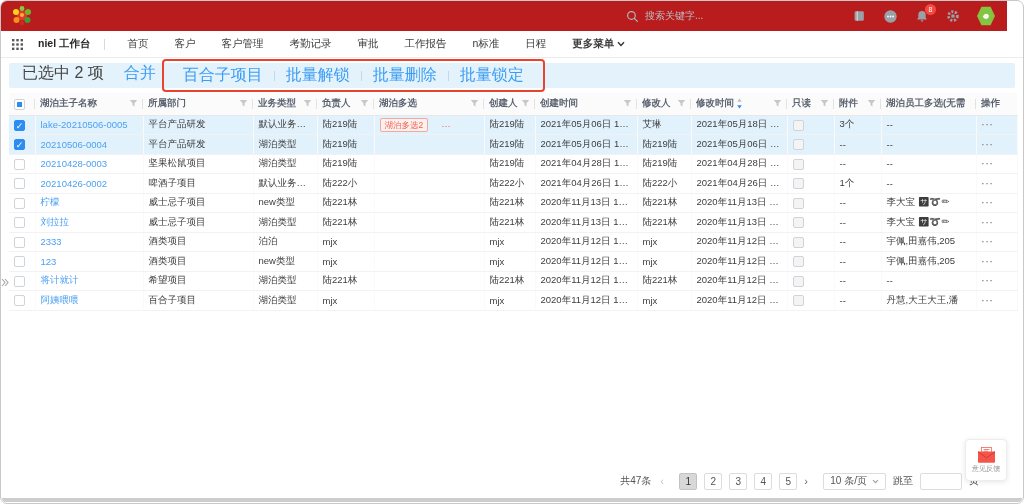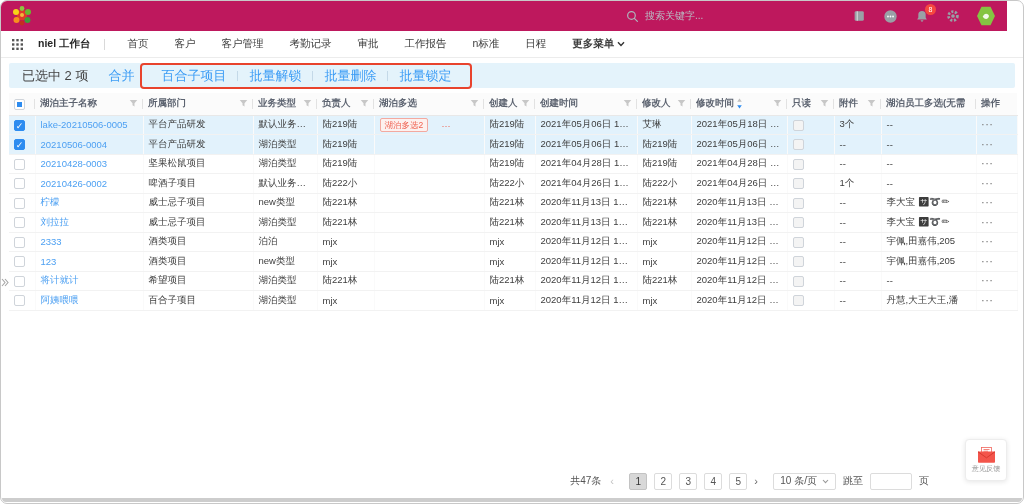--- a/index.html
+++ b/index.html
@@ -1,34 +1,34 @@
 <!DOCTYPE html>
 <html><head>
 <meta charset="utf-8">
 <style>
   *{margin:0;padding:0;box-sizing:border-box}
   body{background:#fff;font-family:"Liberation Sans","DejaVu Sans",sans-serif;-webkit-font-smoothing:antialiased}
   .frame{position:relative;width:1024px;height:504px;background:#fff;border:1px solid #c8c8c8;border-radius:7px;overflow:hidden}
   
-  .topbar{position:absolute;left:0;top:0;right:16px;height:30px;background:#be185d;display:flex;align-items:center;padding:0 10px}
+  .topbar{position:absolute;left:0;top:0;right:16px;height:30px;background:#b91c1c;display:flex;align-items:center;padding:0 10px}
   .logo{width:22px;height:22px;display:flex;align-items:center;justify-content:center;cursor:pointer}
   .search{position:absolute;left:625px;top:0;height:30px;display:flex;align-items:center;gap:6px;cursor:text}
   .s-ph{font-size:10px;color:#b9bec6}
   .top-icons{position:absolute;right:12px;top:0;height:30px;display:flex;align-items:center;gap:17px}
   .tico{display:flex;align-items:center;cursor:pointer;position:relative}
   .badge{position:absolute;top:-5px;right:-7px;background:#f5483f;color:#fff;font-size:7px;min-width:11px;height:11px;line-height:11px;border-radius:6px;text-align:center;padding:0 1px;font-style:normal}
   .avatar{width:18px;height:20px;background:#85c442;clip-path:polygon(25% 4%,75% 4%,100% 50%,75% 96%,25% 96%,0% 50%);display:flex;align-items:center;justify-content:center;cursor:pointer}
   
   .navbar{position:absolute;left:0;top:30px;right:0;height:27px;background:#fff;border-bottom:1px solid #ececec;display:flex;align-items:center;padding:0 11px;gap:13px;font-size:10.5px;color:#3c3c3c}
   .ws{font-weight:bold;color:#262626;cursor:pointer;margin-left:2px}
   .vsep{width:1px;height:11px;background:#d9d9d9}
   .nav-item{cursor:pointer;white-space:nowrap}
   .more{display:flex;align-items:center;gap:3px;font-weight:bold}
   
-  .actionbar{position:absolute;left:8px;right:8px;top:62px;height:25px;background:#e4f3fb;border-radius:2px;display:flex;align-items:center;padding:0 13px;font-size:13px;color:#444}
+  .actionbar{position:absolute;left:8px;right:8px;top:62px;height:25px;background:#e4f3fb;border-radius:2px;display:flex;padding:0 13px;font-size:16px;color:#444}
   .sel-text{margin-right:20px}
   .blink{color:#3b9cf5;cursor:pointer;text-decoration:none;white-space:nowrap}
   .batch-group{position:relative;display:flex;align-items:center;margin-left:14px;padding:0 2px}
   .red-box{position:absolute;inset:-4px -8px;border:2px solid #e8432d;border-radius:4px;pointer-events:none}
   .batch-group .blink{padding:0 11px}
   .bdiv{width:1px;height:10px;background:#c4d9e8}
   
   .table-wrap{position:absolute;left:8px;top:92px;width:1008px}
   table{border-collapse:collapse;table-layout:fixed;width:1008px;font-size:9.5px;color:#3d3d3d}
   th{height:22px;background:#fbfbfb;font-weight:bold;color:#5c6370;text-align:left;padding:0 5px;border-bottom:1px solid #e8e8e8;position:relative;white-space:nowrap;overflow:hidden;cursor:pointer}
@@ -41,21 +41,21 @@
   .cb{display:inline-block;width:11px;height:11px;border:1px solid #cfd4da;border-radius:2px;background:#fff;font-size:9px;line-height:10px;color:#fff;text-align:center;vertical-align:middle;cursor:pointer}
   .cb-on{background:#2d8cf0;border-color:#2d8cf0}
   .cb-ind i{display:block;width:5px;height:5px;background:#2d8cf0;margin:2px auto 0}
   .cb-dis{background:#f4f4f4;cursor:default}
   .tag{display:inline-block;border-radius:2px;font-size:8.5px;line-height:12px;padding:0 4px;margin-right:13px;cursor:pointer}
   .tag-red{color:#ef5f4e;border:1px solid #f3a99f;background:#fdf1ef}
   .tag-blue{color:#3d9af0;border:1px solid #a2d2f8;background:#eaf6fe}
   .dots{color:#8a8a8a;letter-spacing:1px;font-weight:bold;cursor:pointer}
   
   .expander{position:absolute;left:0;top:277px;cursor:pointer;line-height:0}
-  .footer{position:absolute;left:0;right:0;top:468px;height:24px;display:flex;align-items:center;justify-content:flex-end;gap:7px;padding-right:94px;font-size:10px;color:#555}
+  .footer{position:absolute;left:0;right:0;top:468px;height:24px;display:flex;align-items:center;justify-content:flex-end;gap:7px;padding-right:44px;font-size:10px;color:#555}
   .pg{min-width:18px;height:17px;line-height:16px;text-align:center;border:1px solid #dcdcdc;border-radius:2px;background:#fff;padding:0 2px;cursor:pointer}
   .pg.active{background:#d8d8d8;border-color:#c3c3c3;color:#333}
   .pg-nav{border:none;background:transparent;min-width:12px;font-size:11px;cursor:pointer}
   .pg-prev{color:#c3c3c3}
   .pg-next{color:#666}
   .psize{height:17px;border:1px solid #dcdcdc;border-radius:2px;padding:0 6px;display:flex;align-items:center;gap:5px;background:#fff;cursor:pointer}
   .jump{width:42px;height:17px;border:1px solid #dcdcdc;border-radius:2px;outline:none;font-size:10px;padding:0 3px}
   .feedback{position:absolute;right:16px;top:438px;width:42px;height:42px;background:#fff;border:1px solid #ededed;border-radius:4px;box-shadow:0 1px 5px rgba(0,0,0,.1);display:flex;flex-direction:column;align-items:center;justify-content:center;gap:1px;cursor:pointer}
   .fb-label{font-size:7.5px;color:#9a9a9a;transform:scale(.95)}
   .bottom-strip{position:absolute;left:1px;right:1px;bottom:1px;height:4px;background:#cdcdcd;border-radius:0 0 6px 6px}

